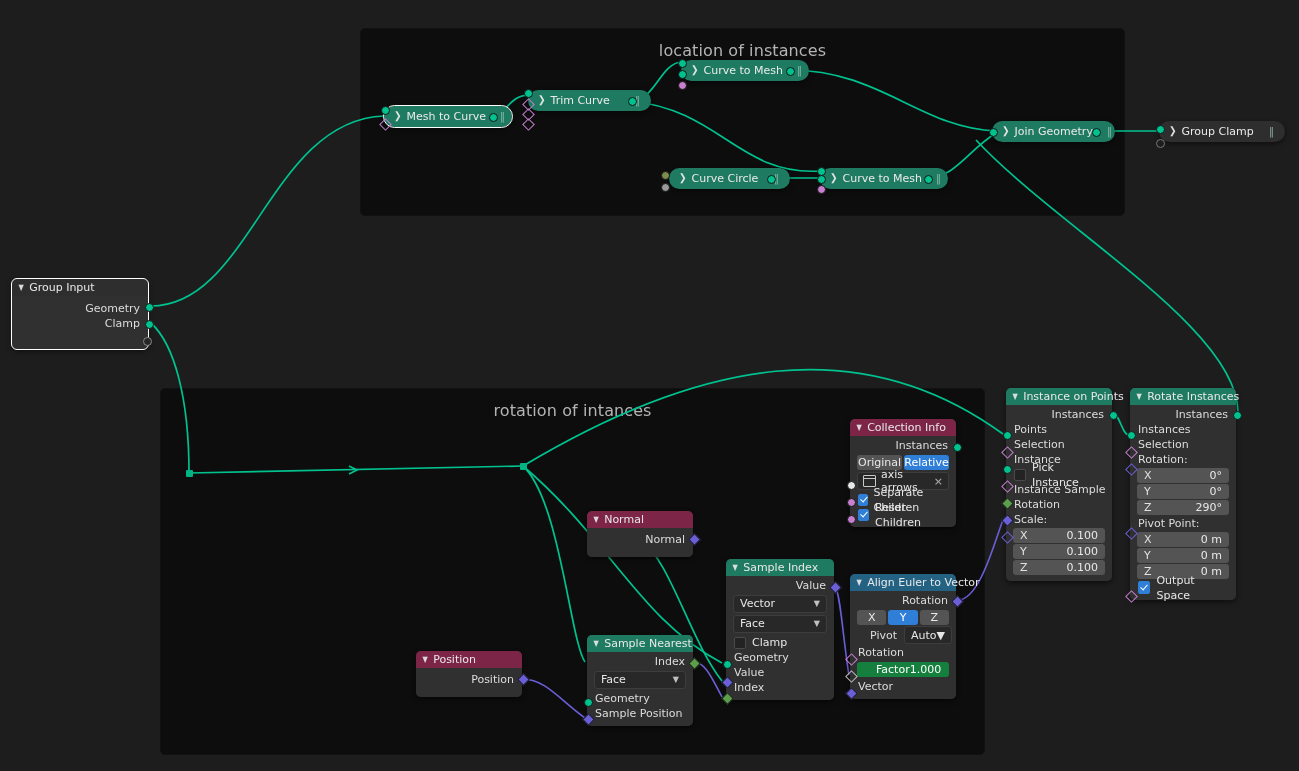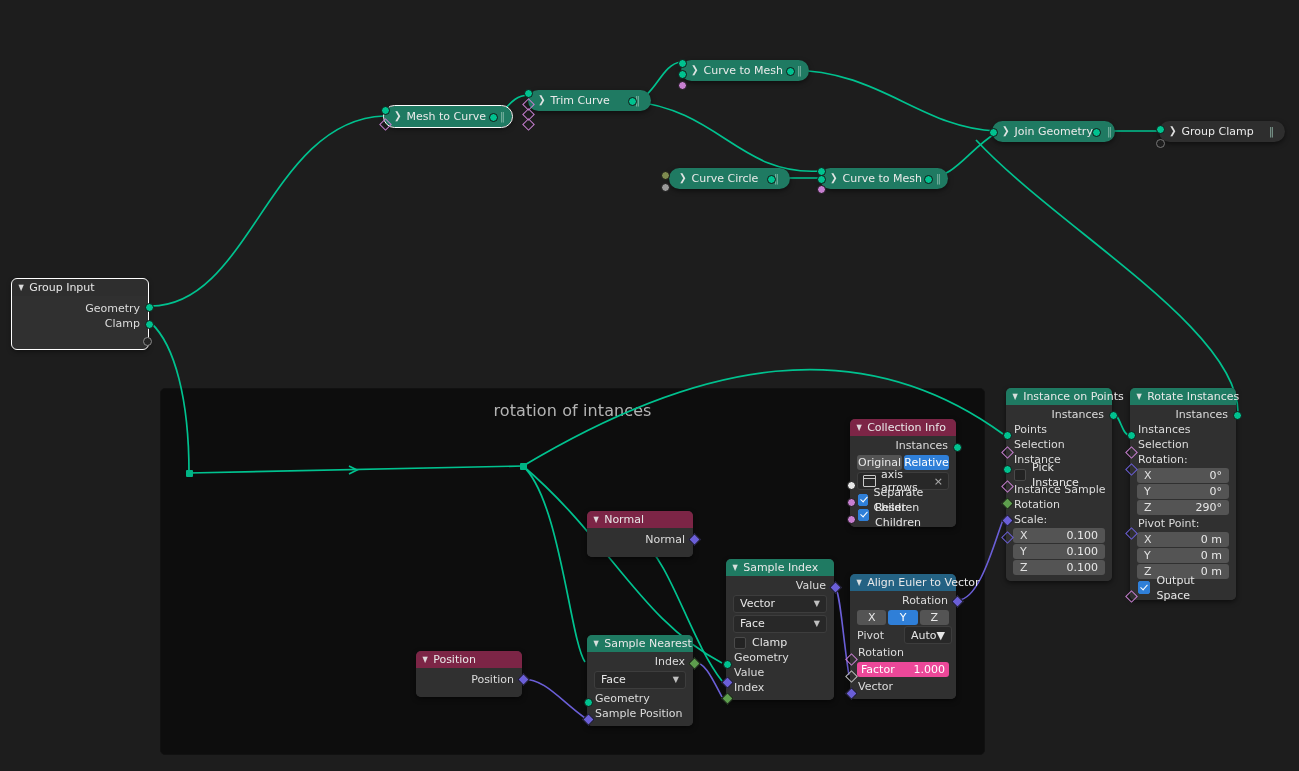--- a/index.html
+++ b/index.html
@@ -94,47 +94,50 @@
   .chk.on:after{content:"";position:absolute;left:2.5px;top:0.5px;width:3px;height:6px;border:solid #fff;border-width:0 1.6px 1.6px 0;transform:rotate(42deg);}
   .chk.big{width:11px;height:11px;}
   .idrow{
     margin:2px 7px;height:16px;
     background:#282828;border:1px solid #3d3d3d;border-radius:3px;
     display:flex;align-items:center;gap:5px;padding:0 5px;font-size:11px;
   }
   .idrow .xx{margin-left:auto;opacity:.7;font-size:11px;}
   .sliderfld{
     margin:2px 7px;height:15px;line-height:15px;
-    background:#ec4899;border-radius:3px;
-    display:flex;justify-content:space-between;padding:0 4px;
+    background:#15803d;border-radius:3px;
+    display:flex;justify-content:space-between;padding:0 19px;
     font-size:11px;color:#ffffff;
   }
   .pivotrow{
     margin:2px 7px;height:16px;
     background:#282828;border:1px solid #3d3d3d;border-radius:3px;
     display:flex;align-items:center;font-size:11px;
   }
-  .pivotrow .pv-lbl{flex:0 0 40px;padding-right:7px;color:#dcdcdc;}
+  .pivotrow .pv-lbl{flex:0 0 40px;text-align:right;padding-right:7px;color:#dcdcdc;}
   .pivotrow .pv-val{flex:1;display:flex;justify-content:space-between;align-items:center;
       background:#282828;border-left:1px solid #3d3d3d;height:100%;padding:0 6px;border-radius:0 3px 3px 0;}
   
   .sock{position:absolute;width:7px;height:7px;border-radius:50%;border:1px solid #151515;}
   .dia{position:absolute;width:7px;height:7px;border:1px solid #151515;transform:rotate(45deg);}
   .dia-hollow{position:absolute;width:7px;height:7px;border:1.6px solid #c77fd0;transform:rotate(45deg);background:transparent;}
   .coll-icon{
     width:11px;height:10px;border:1px solid #c9c9c9;border-radius:1px;position:relative;flex:0 0 11px;
   }
   .coll-icon:before{content:"";position:absolute;left:0;right:0;top:2px;height:1px;background:#c9c9c9;}
   .reroute{position:absolute;width:7px;height:7px;background:#00b485;border-radius:1px;}
 </style>
 </head>
 <body>
 
 <div id="canvas">
 
+  <div class="frame" style="left:360px;top:28px;width:763px;height:186px;">
+    <div class="frame-label">location of instances</div>
+  </div>
   <div class="frame" style="left:160px;top:388px;width:823px;height:365px;">
     <div class="frame-label">rotation of intances</div>
   </div>
 
   <svg id="links">
     <g fill="none" stroke="#00c28f" stroke-width="1.7">
 
       <path d="M151,306 C250,306 270,120 384,116"></path>
 
       <path d="M492,116 C506,116 508,96 528,95"></path>

